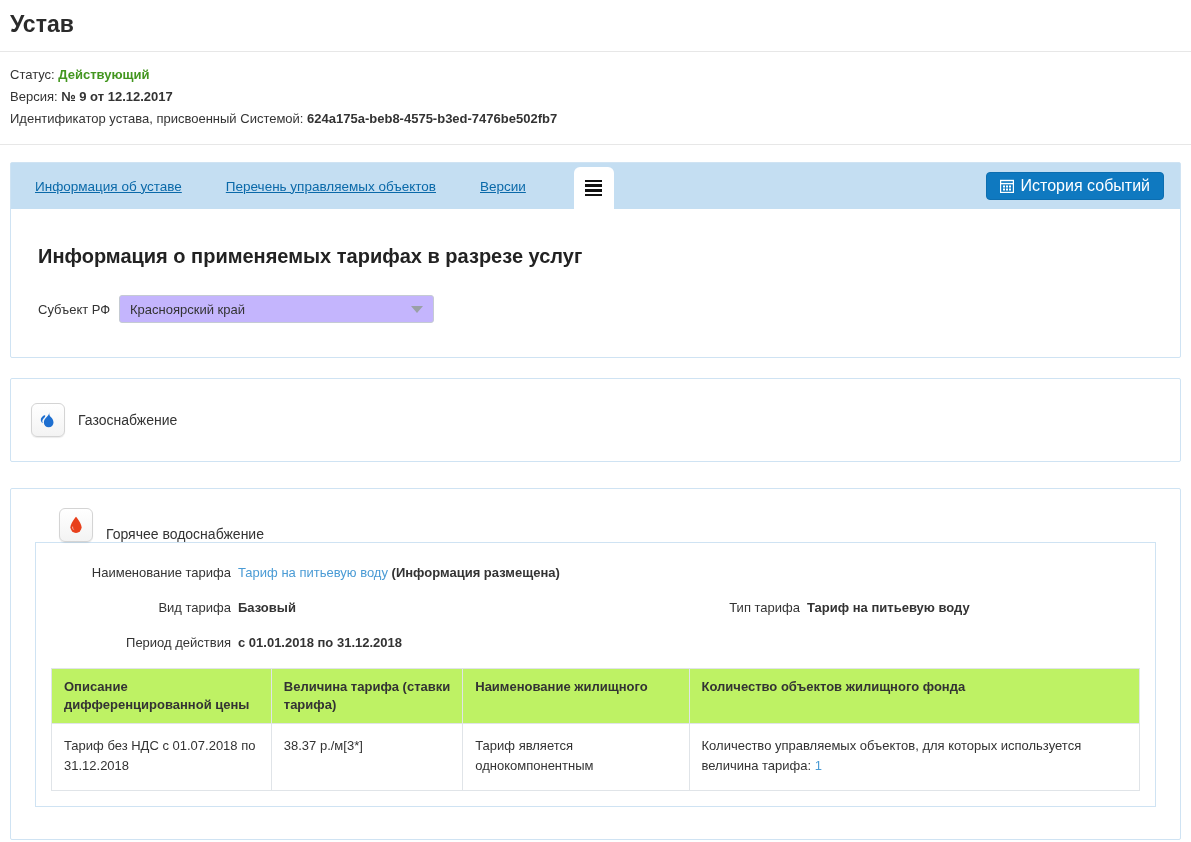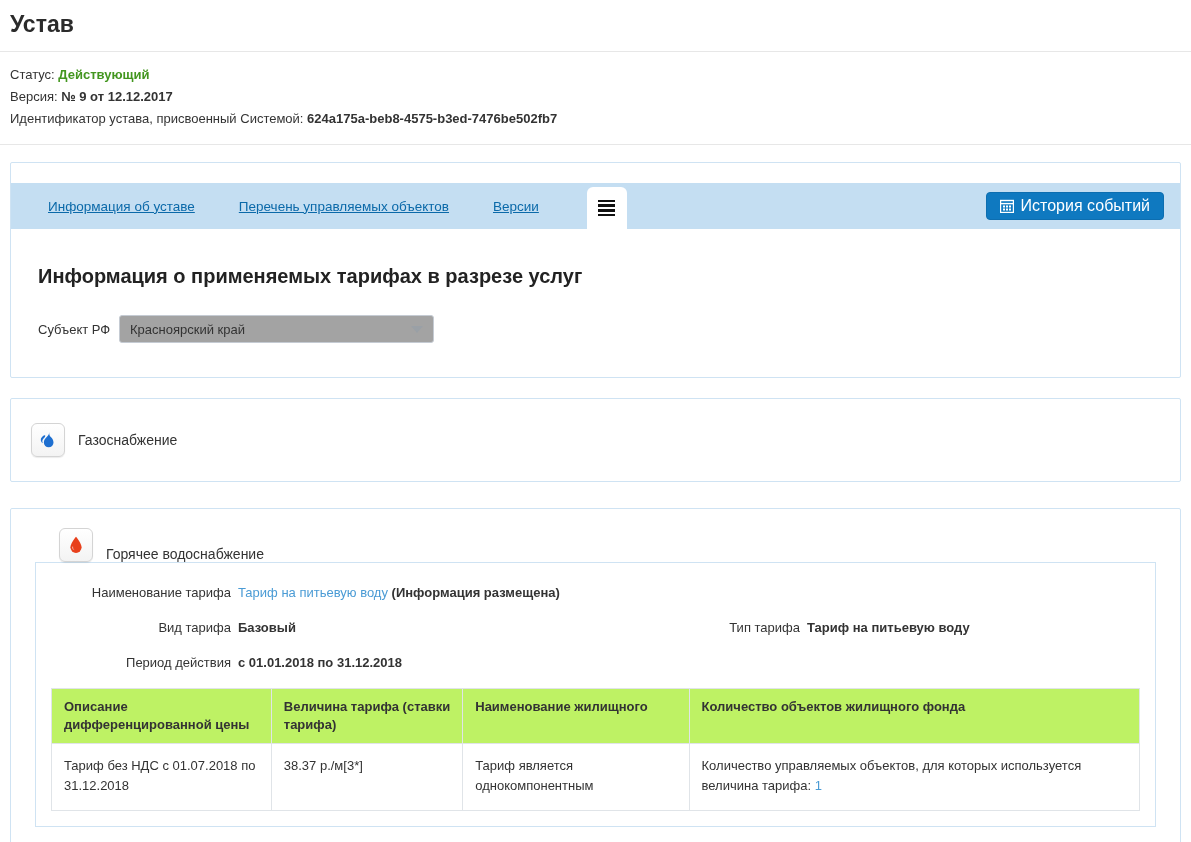--- a/index.html
+++ b/index.html
@@ -18,21 +18,21 @@
   .status-value { color: #43961f; font-weight: bold; }
   .hr2 { border: 0; border-top: 1px solid #e7e7e7; height: 0; }
 
   .panel {
     margin: 0 10px; border: 1px solid #cfe3f3; background: #fff; border-radius: 2px;
   }
   .panel-tabs { margin-top: 17px; }
 
   .tabstrip {
     position: relative; height: 46px; background: #c4def2;
-    display: flex; align-items: center; padding-left: 37px; margin-top: 20px;
+    display: flex; align-items: center; padding-left: 24px;
   }
   .tab-link {
     color: #0a69a9; text-decoration: underline; font-size: 13.5px;
     margin-right: 44px; cursor: pointer; white-space: nowrap;
   }
   .tab-active {
     align-self: flex-end; width: 40px; height: 42px; background: #ffffff;
     border-radius: 6px 6px 0 0; display: flex; align-items: center; justify-content: center;
     margin-left: 4px; cursor: pointer;
   }
@@ -40,21 +40,21 @@
     position: absolute; right: 16px; top: 9px; height: 28px;
     background: #0f79c0; border: 1px solid #0d6eb0; border-radius: 4px;
     color: #fff; font-size: 16px; font-family: inherit;
     display: flex; align-items: center; gap: 7px; padding: 0 13px; cursor: pointer;
   }
   .panel-tabs-body { padding: 36px 27px 34px; }
   .section-heading { font-size: 20px; font-weight: bold; color: #222; margin-bottom: 27px; }
   .field-row { display: flex; align-items: center; }
   .field-label { width: 81px; color: #333; }
   .select-box {
-    width: 315px; height: 28px; background: #a3a3a3; border: 1px solid #c5cbd3;
+    width: 315px; height: 28px; background: #c4b5fd; border: 1px solid #c5cbd3;
     border-radius: 3px; display: flex; align-items: center; padding: 0 10px;
     color: #333; cursor: pointer;
   }
   .select-box .sel-text { flex: 1; }
   .select-arrow {
     width: 0; height: 0; border-left: 6px solid transparent; border-right: 6px solid transparent;
     border-top: 7px solid #9aa0a6;
   }
 
   .service-panel { margin-top: 20px; padding: 24px 20px; display: flex; align-items: center; gap: 13px; }

